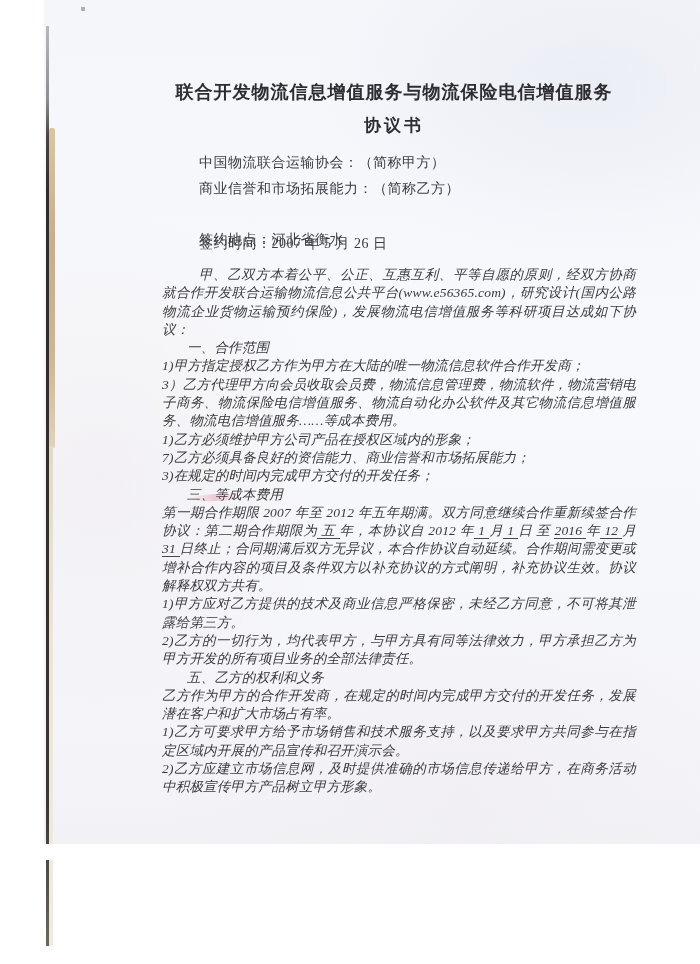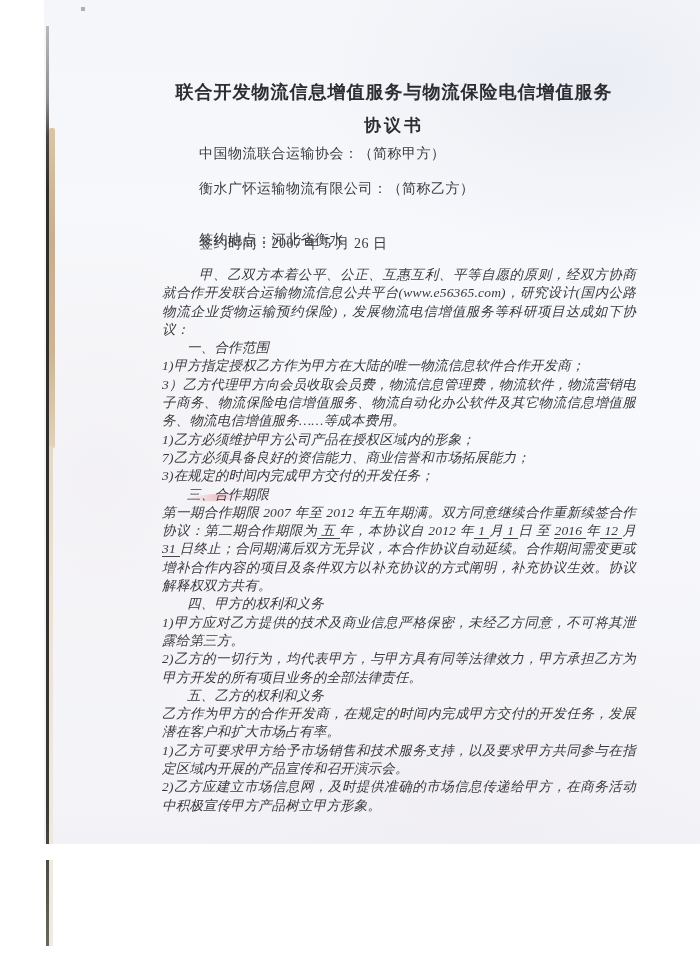--- a/index.html
+++ b/index.html
@@ -80,21 +80,21 @@
     color: #2c2c31;
   }
   .hdr-line {
     position: absolute;
     left: 155px;
     font-size: 14px;
     color: #3a3a40;
     letter-spacing: 0.5px;
     white-space: nowrap;
   }
-  .hdr-party-a { top: 145px; text-align: right; }
+  .hdr-party-a { top: 154px; text-align: right; }
   .hdr-party-b { top: 180px; }
   .hdr-place   { top: 231px; }
   .hdr-time    { top: 235px; }
   .doc-body {
     position: absolute;
     left: 118px; top: 266px;
     width: 474px;
     font-size: 13.5px;
     line-height: 18.3px;
     color: #3a3a3e;
@@ -125,39 +125,38 @@
   <div class="edge-dark"></div>
   <div class="edge-tan"></div>
   <div class="edge-tan-faint"></div>
   <div class="scan-speck"></div>
   <div class="pink-mark"></div>
 
   <div class="doc-title">联合开发物流信息增值服务与物流保险电信增值服务</div>
   <div class="doc-subtitle">协议书</div>
 
   <div class="hdr-line hdr-party-a">中国物流联合运输协会：（简称甲方）</div>
-  <div class="hdr-line hdr-party-b">衡水广怀运输物流有限公司：（简称乙方）</div>
+  <div class="hdr-line hdr-party-b">商业信誉和市场拓展能力：（简称乙方）</div>
   <div class="hdr-line hdr-place">签约地点：河北省衡水</div>
   <div class="hdr-line hdr-time">签约时间：2007 年 5 月 26 日</div>
 
   <div class="doc-body">
     <p class="p-indent">甲、乙双方本着公平、公正、互惠互利、平等自愿的原则，经双方协商就合作开发联合运输物流信息公共平台(www.e56365.com)，研究设计(国内公路物流企业货物运输预约保险)，发展物流电信增值服务等科研项目达成如下协议：</p>
 
     <p class="p-heading">一、合作范围</p>
     <p>1)甲方指定授权乙方作为甲方在大陆的唯一物流信息软件合作开发商；</p>
     <p>3）乙方代理甲方向会员收取会员费，物流信息管理费，物流软件，物流营销电子商务、物流保险电信增值服务、物流自动化办公软件及其它物流信息增值服务、物流电信增值服务……等成本费用。</p>
 
     <p>1)乙方必须维护甲方公司产品在授权区域内的形象；</p>
     <p>7)乙方必须具备良好的资信能力、商业信誉和市场拓展能力；</p>
     <p>3)在规定的时间内完成甲方交付的开发任务；</p>
 
-    <p class="p-heading">三、合作期限</p>
+    <p class="p-heading">三、等成本费用</p>
     <p><span>第一期合作期限 2007 年至 2012 年五年期满。双方同意继续合作重新续签合作协议：第二期合作期限为</span><span class="u"> 五 </span><span>年，本协议自 2012 年</span><span class="u"> 1 </span><span>月</span><span class="u"> 1 </span><span>日 至 </span><span class="u"> 2016 </span><span>年</span><span class="u"> 12 </span><span>月</span><span class="u"> 31 </span><span>日终止；合同期满后双方无异议，本合作协议自动延续。合作期间需变更或增补合作内容的项目及条件双方以补充协议的方式阐明，补充协议生效。协议解释权双方共有。</span></p>
 
-    <p class="p-heading">四、甲方的权利和义务</p>
     <p>1)甲方应对乙方提供的技术及商业信息严格保密，未经乙方同意，不可将其泄露给第三方。</p>
     <p>2)乙方的一切行为，均代表甲方，与甲方具有同等法律效力，甲方承担乙方为甲方开发的所有项目业务的全部法律责任。</p>
 
     <p class="p-heading">五、乙方的权利和义务</p>
     <p>乙方作为甲方的合作开发商，在规定的时间内完成甲方交付的开发任务，发展潜在客户和扩大市场占有率。</p>
     <p>1)乙方可要求甲方给予市场销售和技术服务支持，以及要求甲方共同参与在指定区域内开展的产品宣传和召开演示会。</p>
     <p>2)乙方应建立市场信息网，及时提供准确的市场信息传递给甲方，在商务活动中积极宣传甲方产品树立甲方形象。</p>
   </div>
 
   <div class="scan-bottom-gap"></div>

